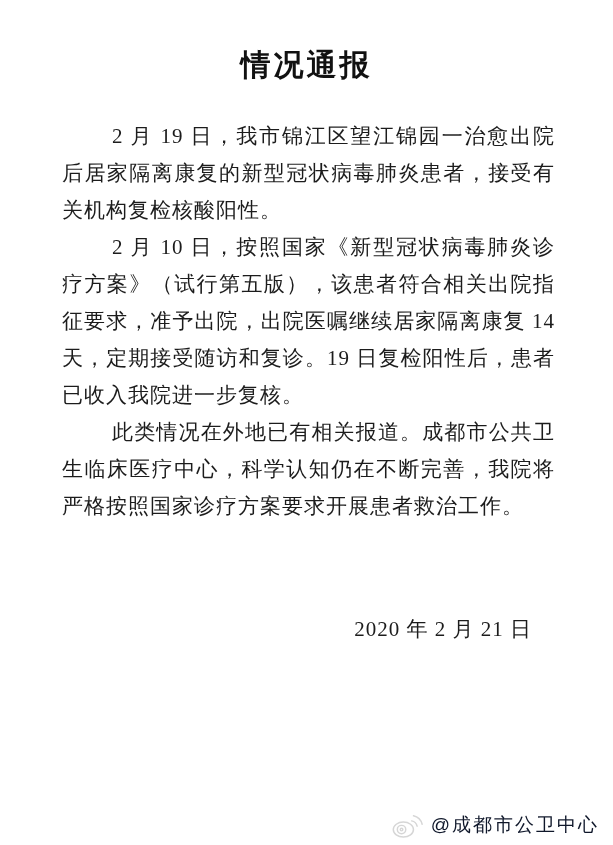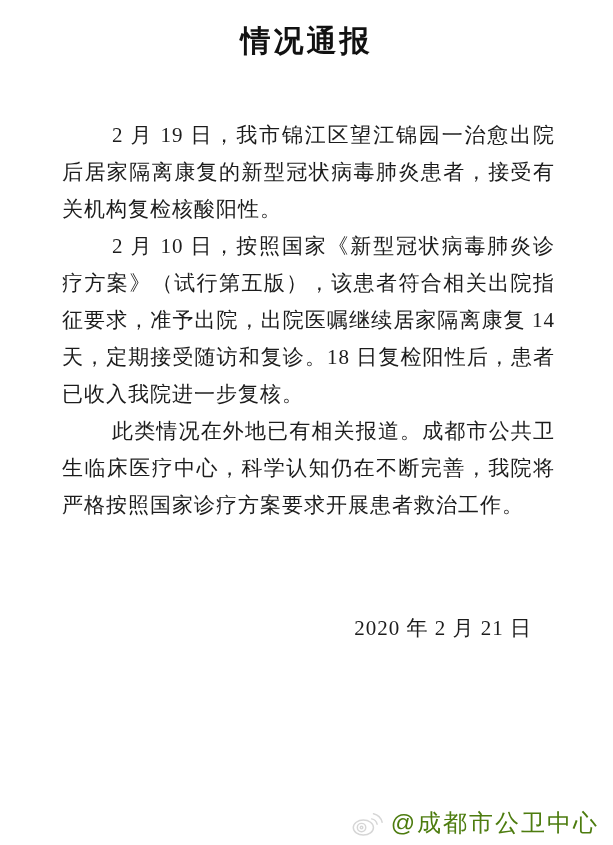--- a/index.html
+++ b/index.html
@@ -12,30 +12,30 @@
     width: 613px;
     height: 845px;
     margin: 0 auto;
     background: #ffffff;
     overflow: hidden;
     font-family: "Liberation Serif", "DejaVu Serif", serif;
     color: #1c1c1c;
   }
   .title {
     margin: 0;
-    padding-top: 22px;
+    padding-top: 46px;
     font-size: 30px;
     line-height: 38px;
     font-weight: bold;
     text-align: center;
     letter-spacing: 3px;
     color: #111111;
   }
   .doc-body {
-    margin: 57px 58px 0 62px;
+    margin: 34px 58px 0 62px;
     font-size: 21px;
     line-height: 37px;
     letter-spacing: 1px;
   }
   .doc-body p {
     margin: 0;
     text-indent: 50px;
     text-align: justify;
   }
   .closing {
@@ -49,41 +49,41 @@
   .closing .sig {
     letter-spacing: 2px;
   }
   .watermark {
     position: absolute;
     right: 14px;
     bottom: 6px;
     display: flex;
     align-items: center;
     gap: 7px;
-    color: #4d7c0f;
-    font-size: 24px;
+    color: #0f172a;
+    font-size: 19px;
     letter-spacing: 2px;
     font-family: "Liberation Sans", "DejaVu Sans", sans-serif;
     user-select: none;
   }
   .watermark .wicon {
     display: inline-flex;
     align-items: center;
   }
 </style>
 </head>
 <body>
 
 <div class="page">
 
   <h1 class="title">情况通报</h1>
 
   <div class="doc-body">
     <p>2 月 19 日，我市锦江区望江锦园一治愈出院后居家隔离康复的新型冠状病毒肺炎患者，接受有关机构复检核酸阳性。</p>
-    <p>2 月 10 日，按照国家《新型冠状病毒肺炎诊疗方案》（试行第五版），该患者符合相关出院指征要求，准予出院，出院医嘱继续居家隔离康复 14 天，定期接受随访和复诊。18 日复检阳性后，患者已收入我院进一步复核。</p>
+    <p>2 月 10 日，按照国家《新型冠状病毒肺炎诊疗方案》（试行第五版），该患者符合相关出院指征要求，准予出院，出院医嘱继续居家隔离康复 14 天，定期接受随访和复诊。19 日复检阳性后，患者已收入我院进一步复核。</p>
     <p>此类情况在外地已有相关报道。成都市公共卫生临床医疗中心，科学认知仍在不断完善，我院将严格按照国家诊疗方案要求开展患者救治工作。</p>
   </div>
 
   <div class="closing">
     <div class="date">2020 年 2 月 21 日</div>
   </div>
 
   <div class="watermark">
     <span class="wicon">
       <svg width="33" height="28" viewBox="0 0 36 30" aria-hidden="true">

